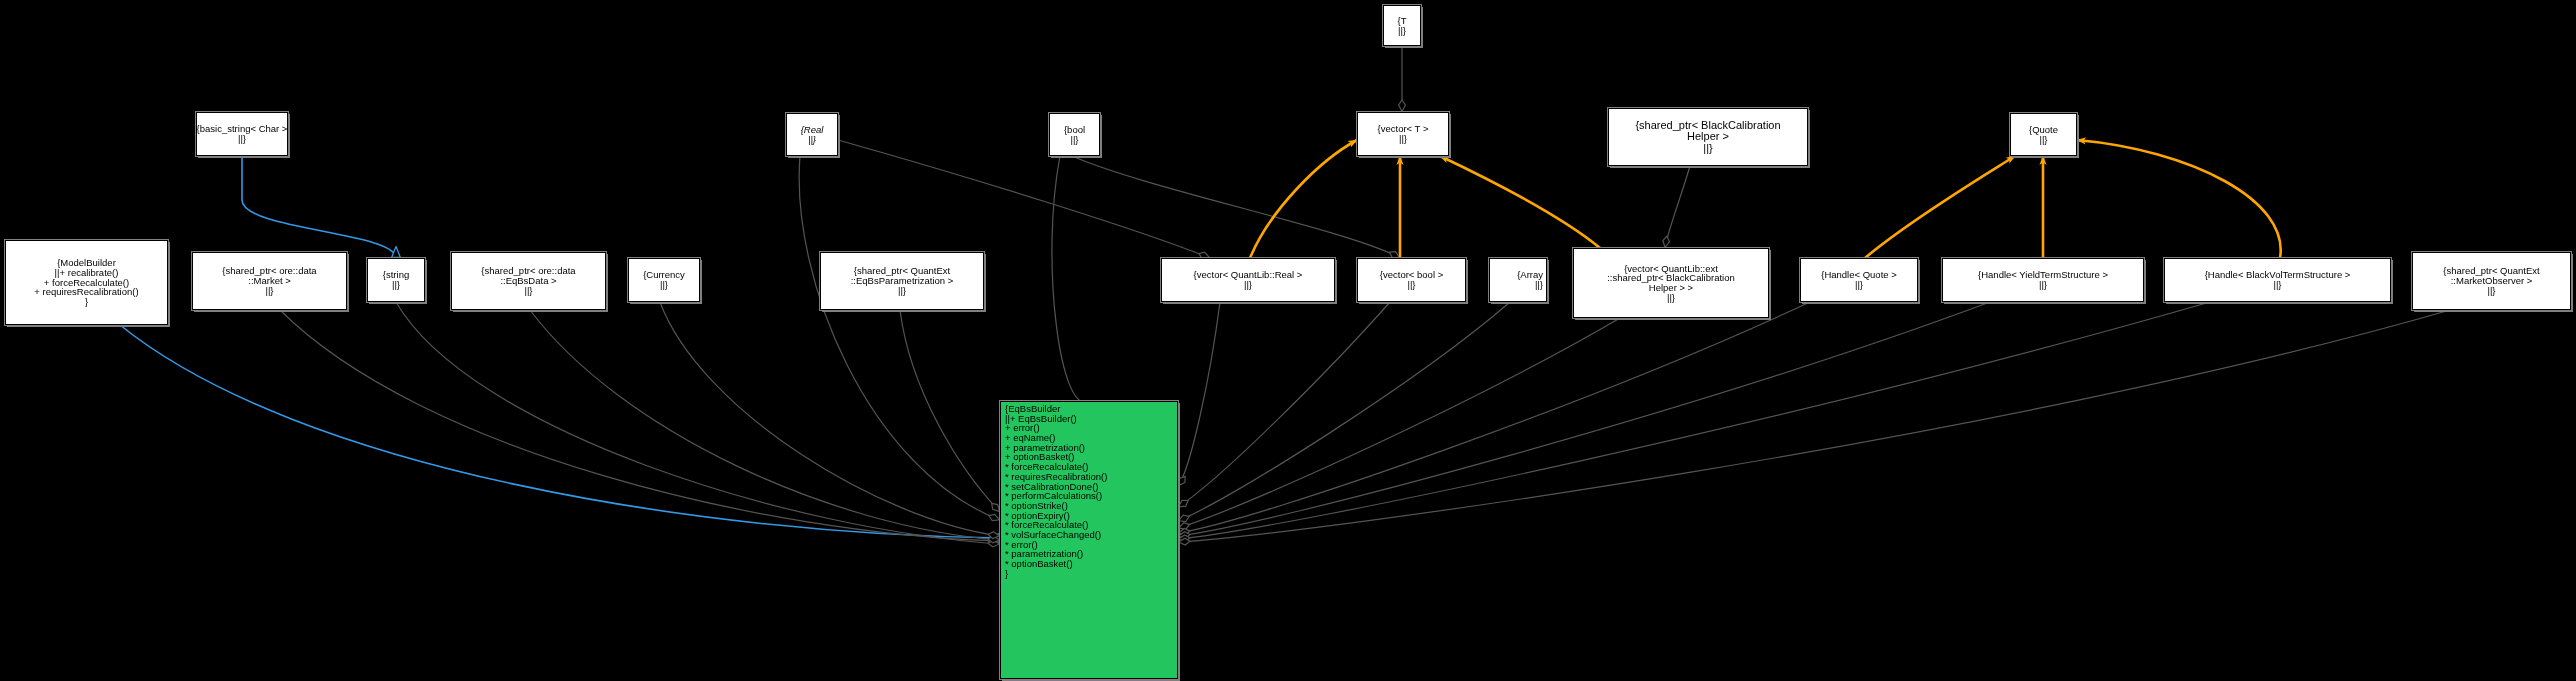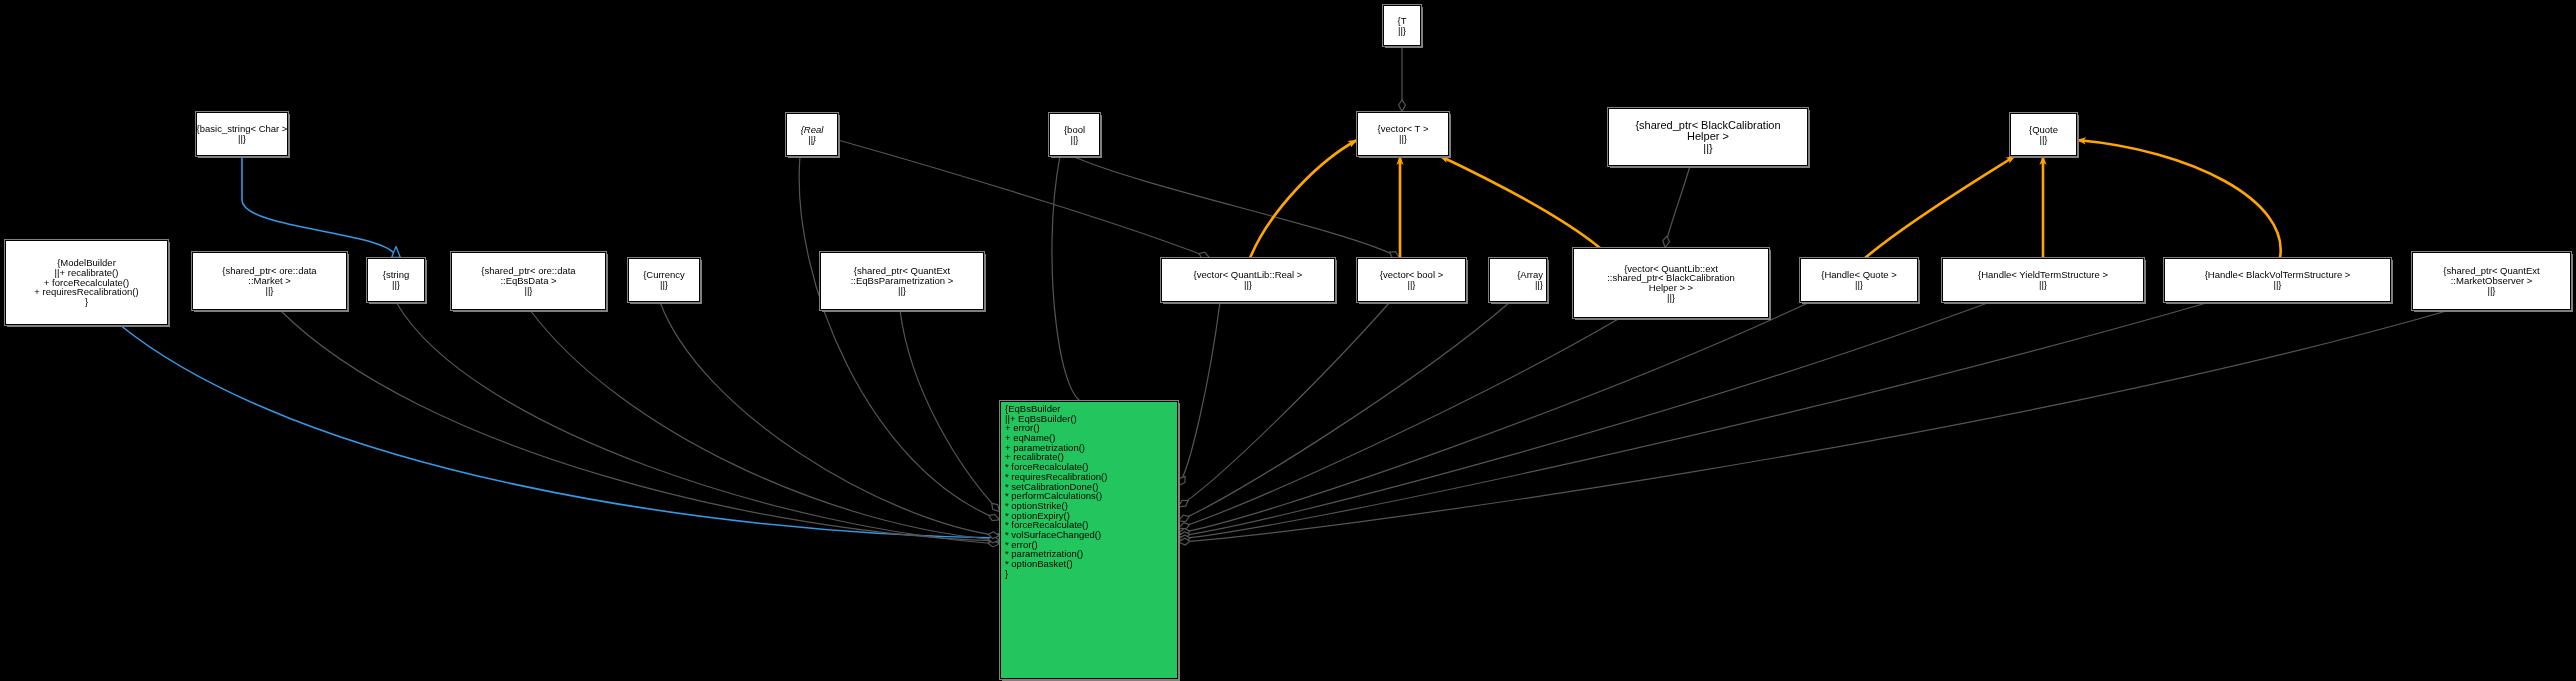--- a/index.html
+++ b/index.html
@@ -161,21 +161,21 @@
         <span class="ln">{shared_ptr&lt; QuantExt</span>
         <span class="ln">::MarketObserver &gt;</span>
         <span class="ln">||}</span>
       </div>
       <div class="node center" style="left: 1000px; top: 401px; width: 178px; height: 278px; font-size: 9.5px;">
         <span class="ln ttl">{EqBsBuilder</span>
         <span class="ln">||+ EqBsBuilder()</span>
         <span class="ln">+ error()</span>
         <span class="ln">+ eqName()</span>
         <span class="ln">+ parametrization()</span>
-        <span class="ln">+ recalibrate()</span>
+        <span class="ln">+ optionBasket()</span>
         <span class="ln">* forceRecalculate()</span>
         <span class="ln">* requiresRecalibration()</span>
         <span class="ln">* setCalibrationDone()</span>
         <span class="ln">* performCalculations()</span>
         <span class="ln">* optionStrike()</span>
         <span class="ln">* optionExpiry()</span>
         <span class="ln">* forceRecalculate()</span>
         <span class="ln">* volSurfaceChanged()</span>
         <span class="ln">* error()</span>
         <span class="ln">* parametrization()</span>

